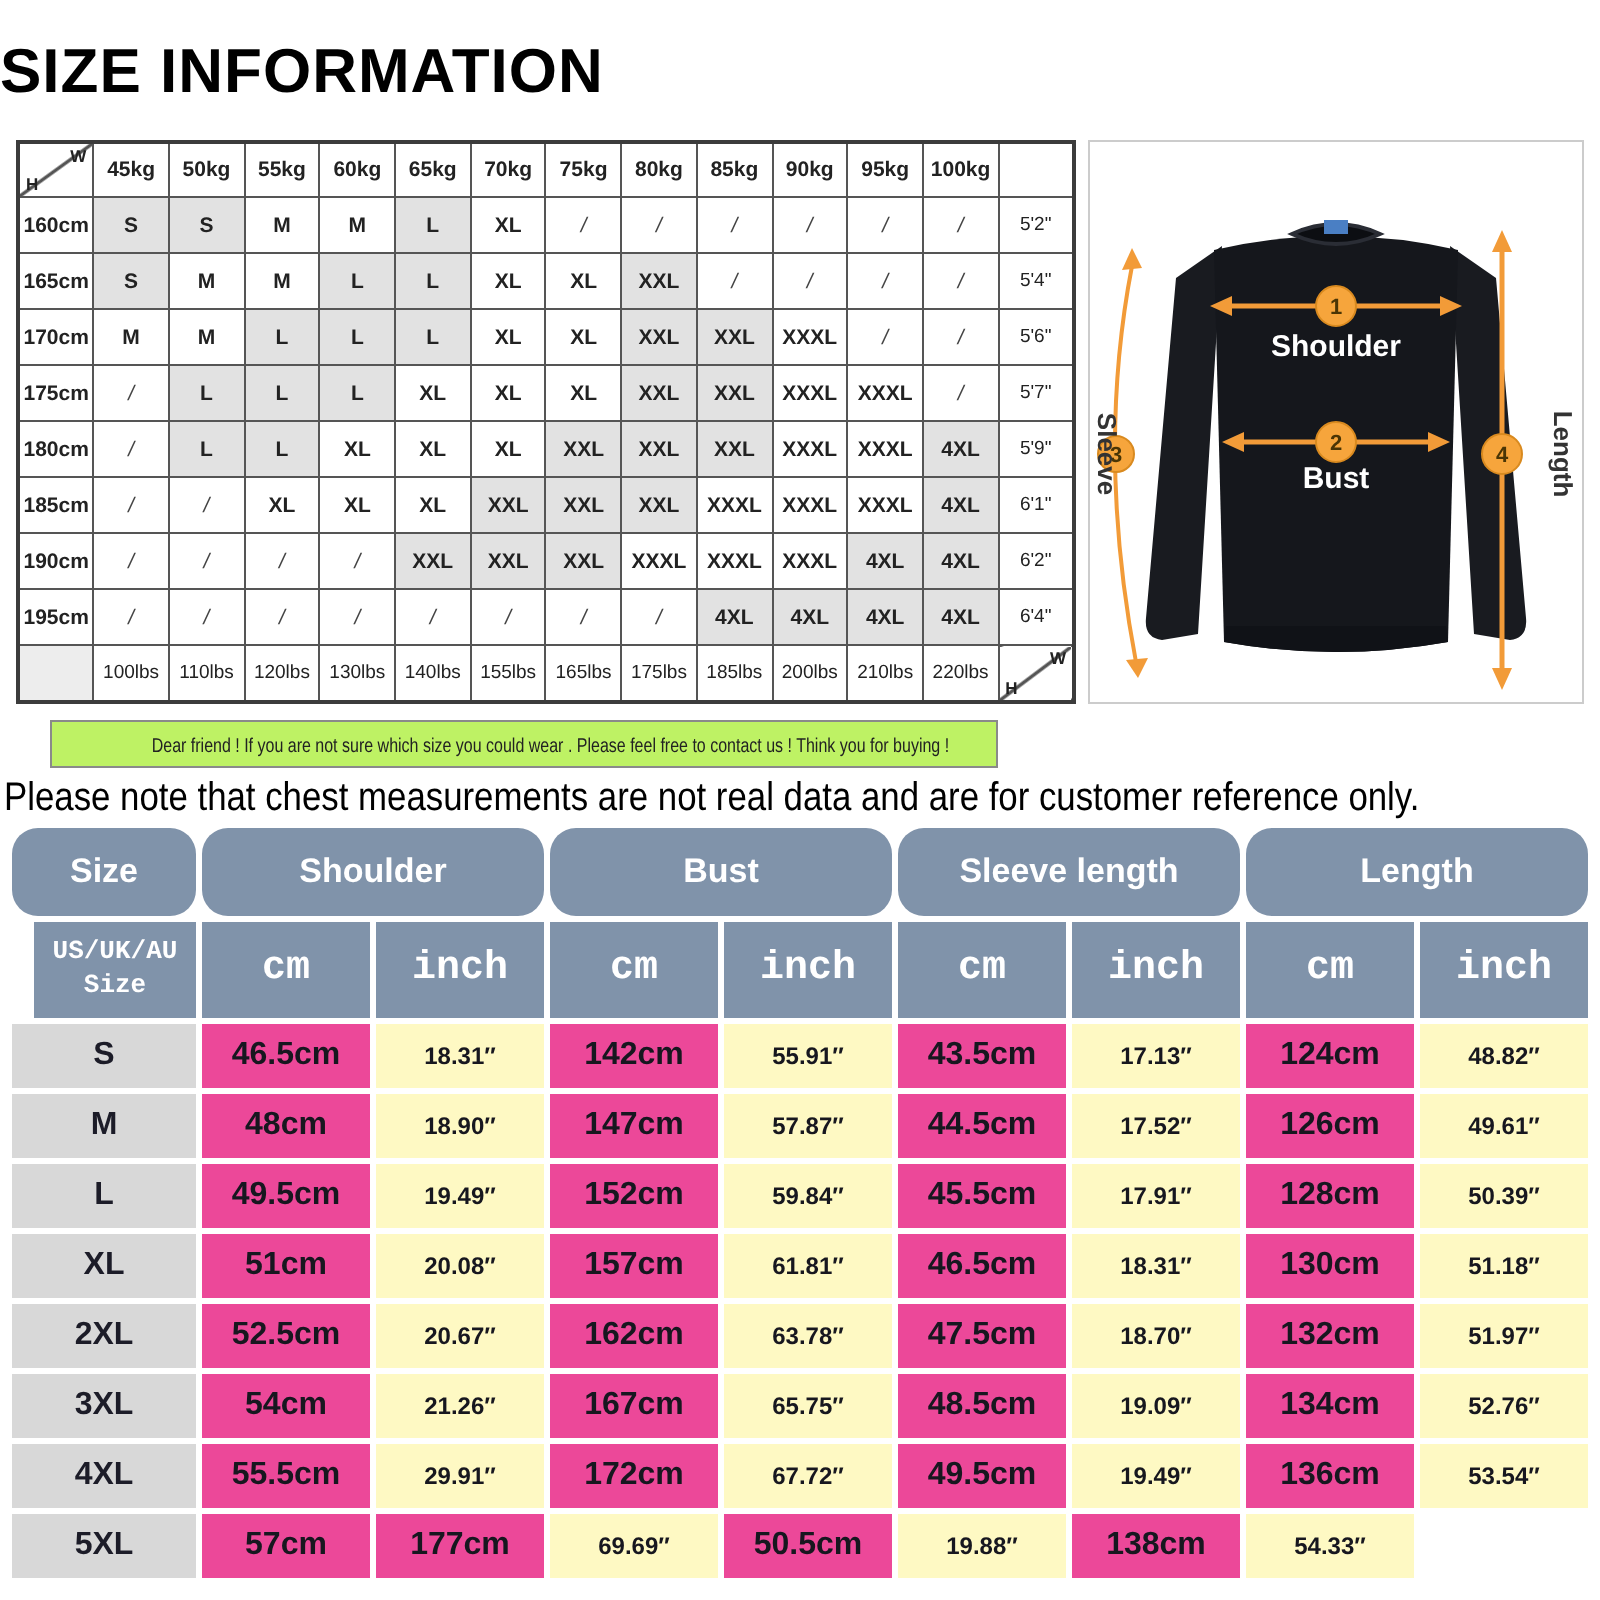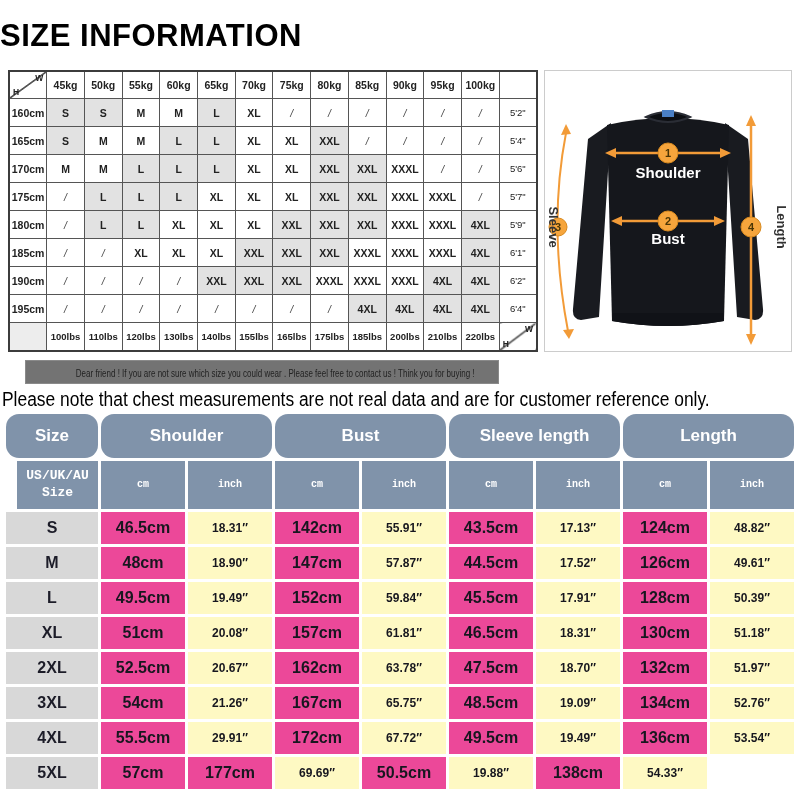--- a/index.html
+++ b/index.html
@@ -16,48 +16,48 @@
 
   
   #matrix-table { border-collapse:collapse; table-layout:fixed; width:534px; border:2px solid #3c3c3c; }
   #matrix-table td { border:1px solid #555; height:28px; text-align:center; vertical-align:middle;
                      font-size:10.5px; color:#222; overflow:hidden; white-space:nowrap; }
   #matrix-table td.mh   { font-weight:700; background:#fff;text-align:center; }
   #matrix-table td.mc   { font-weight:700; }
   #matrix-table td.mc.shade { background:#e2e2e2; }
   #matrix-table td.mc.slash { font-weight:400; color:#444; font-style:italic; }
   #matrix-table td.mft  { font-size:9.5px; font-weight:400; }
-  #matrix-table td.mlbs { font-size:9.5px; font-weight:700; }
+  #matrix-table td.mlbs { font-size:9.5px; font-weight:400; }
   #matrix-table td.lbsblank { background:#ededed; }
   #matrix-table td.diag { position:relative;
       background:linear-gradient(to bottom right,#fff 47%,#555 49%,#555 51%,#fff 53%); }
   .diag .dw { position:absolute; top:1px; right:3px; font-size:8.5px; font-weight:700; }
   .diag .dh { position:absolute; bottom:1px; left:3px; font-size:8.5px; font-weight:700; }
 
   
   .figure { width:248px; height:282px; margin-left:6px; border:1px solid #ccc; background:#fff; }
 
   
-  .note-box { width:474px; margin:8px 0 0 25px; border:1px solid #8a8a8a; background:#737373;
+  .note-box { width:474px; margin:8px 0 0 25px; border:1px solid #8a8a8a; background:#bef264;
               height:24px; line-height:22px; text-align:left; white-space:nowrap; overflow:hidden; }
   .note-box span { display:inline-block; font-size:10px; color:#222;
                    transform:scaleX(.8); transform-origin:center; white-space:nowrap; }
 
   
   .notice { margin:4px 0 0 2px; font-size:20px; color:#000; white-space:nowrap;
             transform:scaleX(.87); transform-origin:left center; }
 
   
   #size-grid { display:grid; grid-template-columns:92px repeat(8,1fr);
                grid-template-rows:44px 48px repeat(8,32px); gap:3px;
                margin:3px 6px 0 6px; }
   #size-grid > div { display:flex; align-items:center; justify-content:center; text-align:center; }
   .h1 { background:#8093aa; color:#fff; font-size:17px; font-weight:700;border-radius:13px; }
   .h2 { background:#8093aa; color:#fff; font-family:"Liberation Mono", monospace;
-        font-size:10px; font-weight:700; }
+        font-size:20px; font-weight:700; }
   .h2.subsize { font-size:13px; line-height:1.25; padding:0 6px;margin-left:11px; }
   .span2 { grid-column:span 2; }
   .csize { background:#d8d8d8; font-size:16px; font-weight:600; color:#1c1c28; }
   .ccm   { background:#ec4899; font-size:16px; font-weight:600; color:#17171f; }
   .cinch { background:#fef9c3; font-size:12px; font-weight:600; color:#17171f; }
 
   
   .fig-label { fill:#fff; font-size:15px; font-weight:700; font-family:"Liberation Sans",sans-serif; }
   .fig-side  { fill:#333; font-size:13px; font-weight:700; font-family:"Liberation Sans",sans-serif; }
   .fig-num   { fill:#4a3505; font-size:11px; font-weight:700; font-family:"Liberation Sans",sans-serif; }

